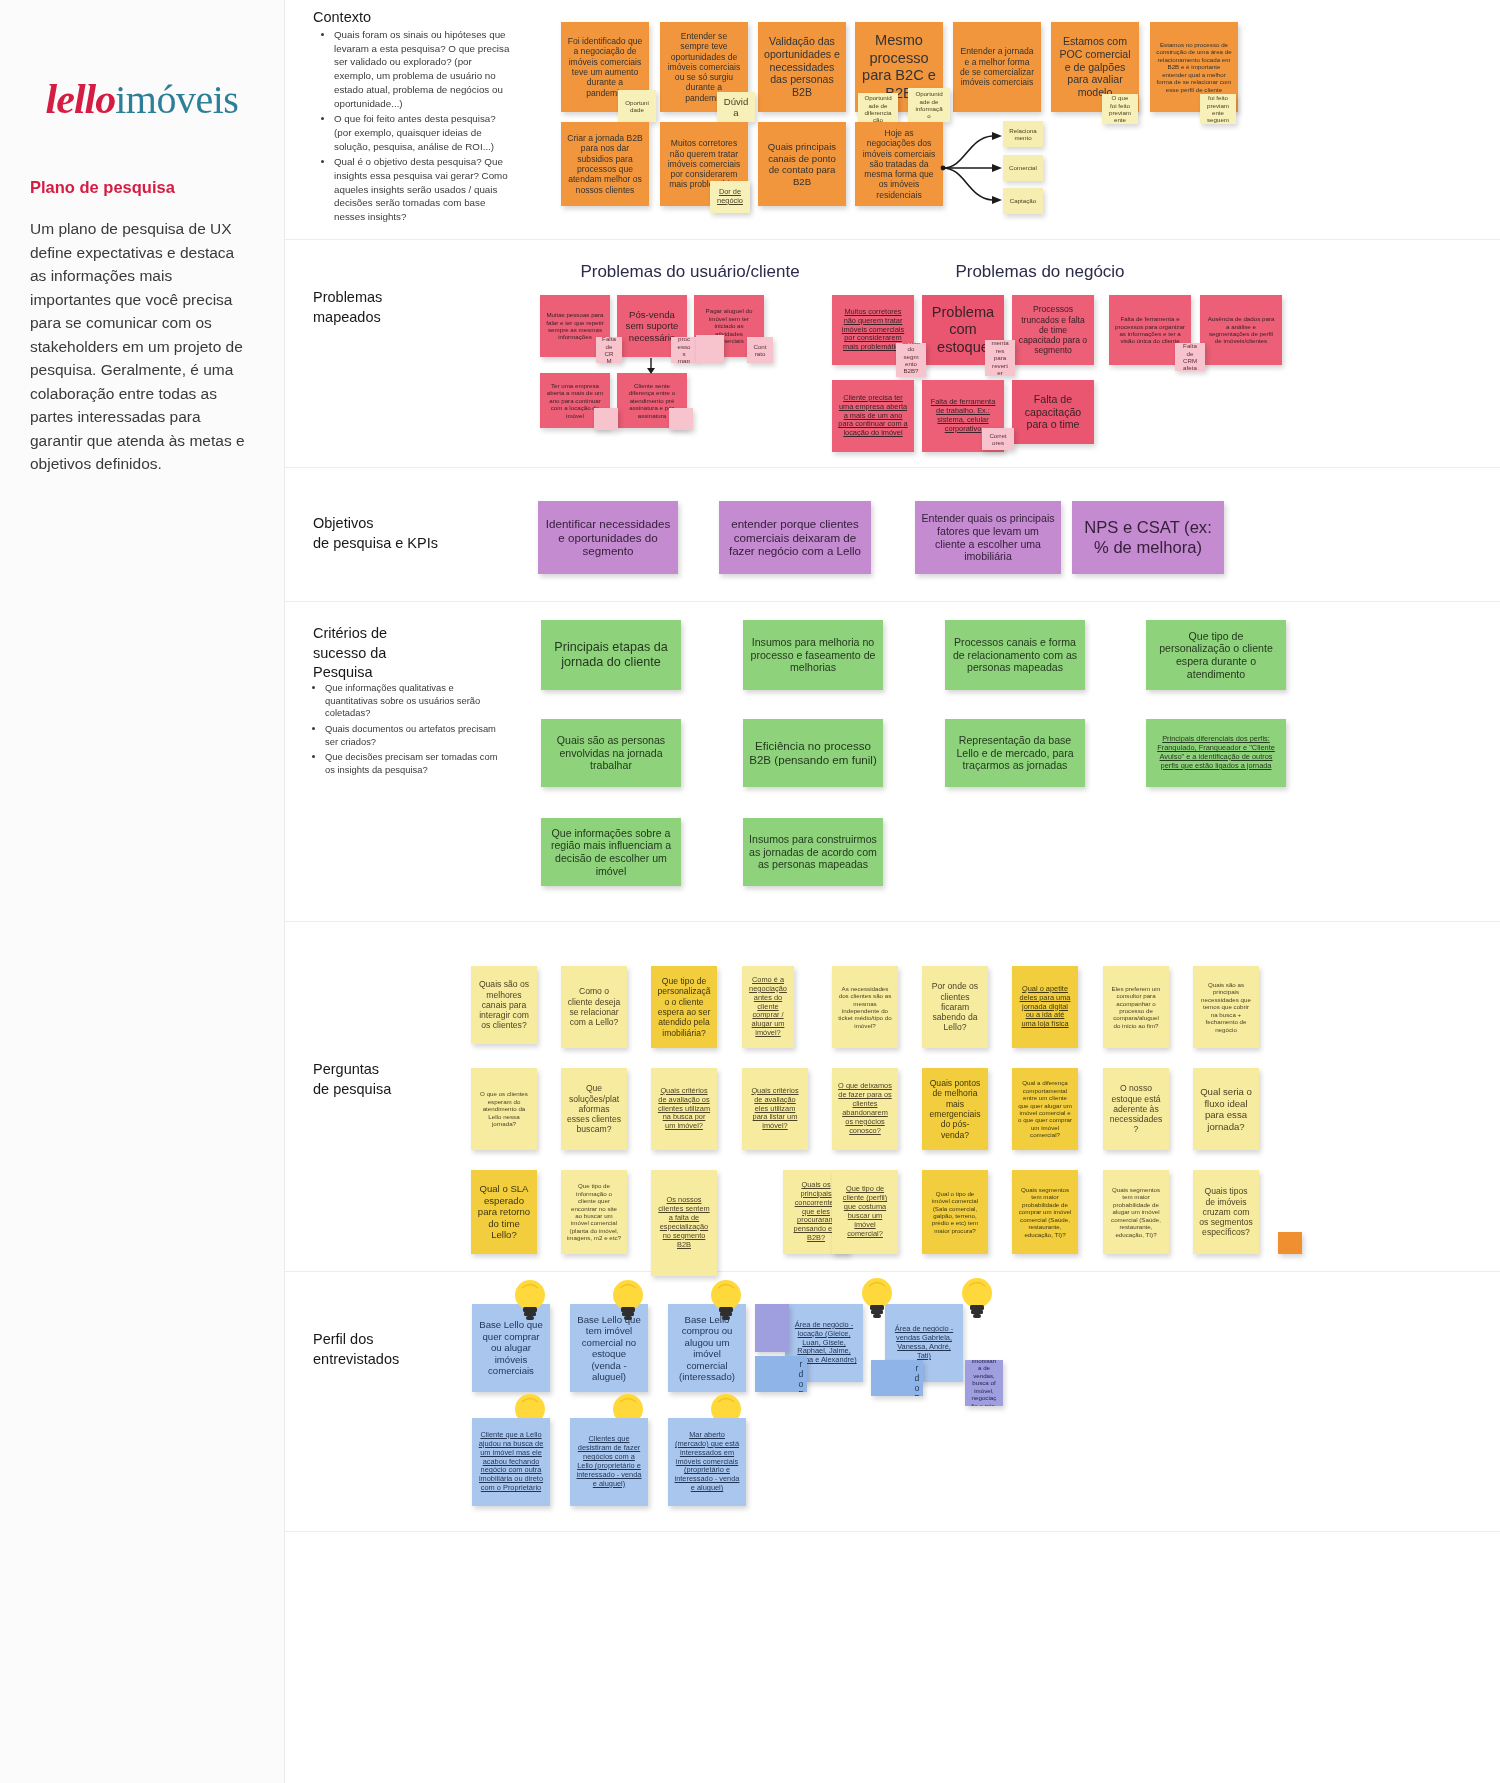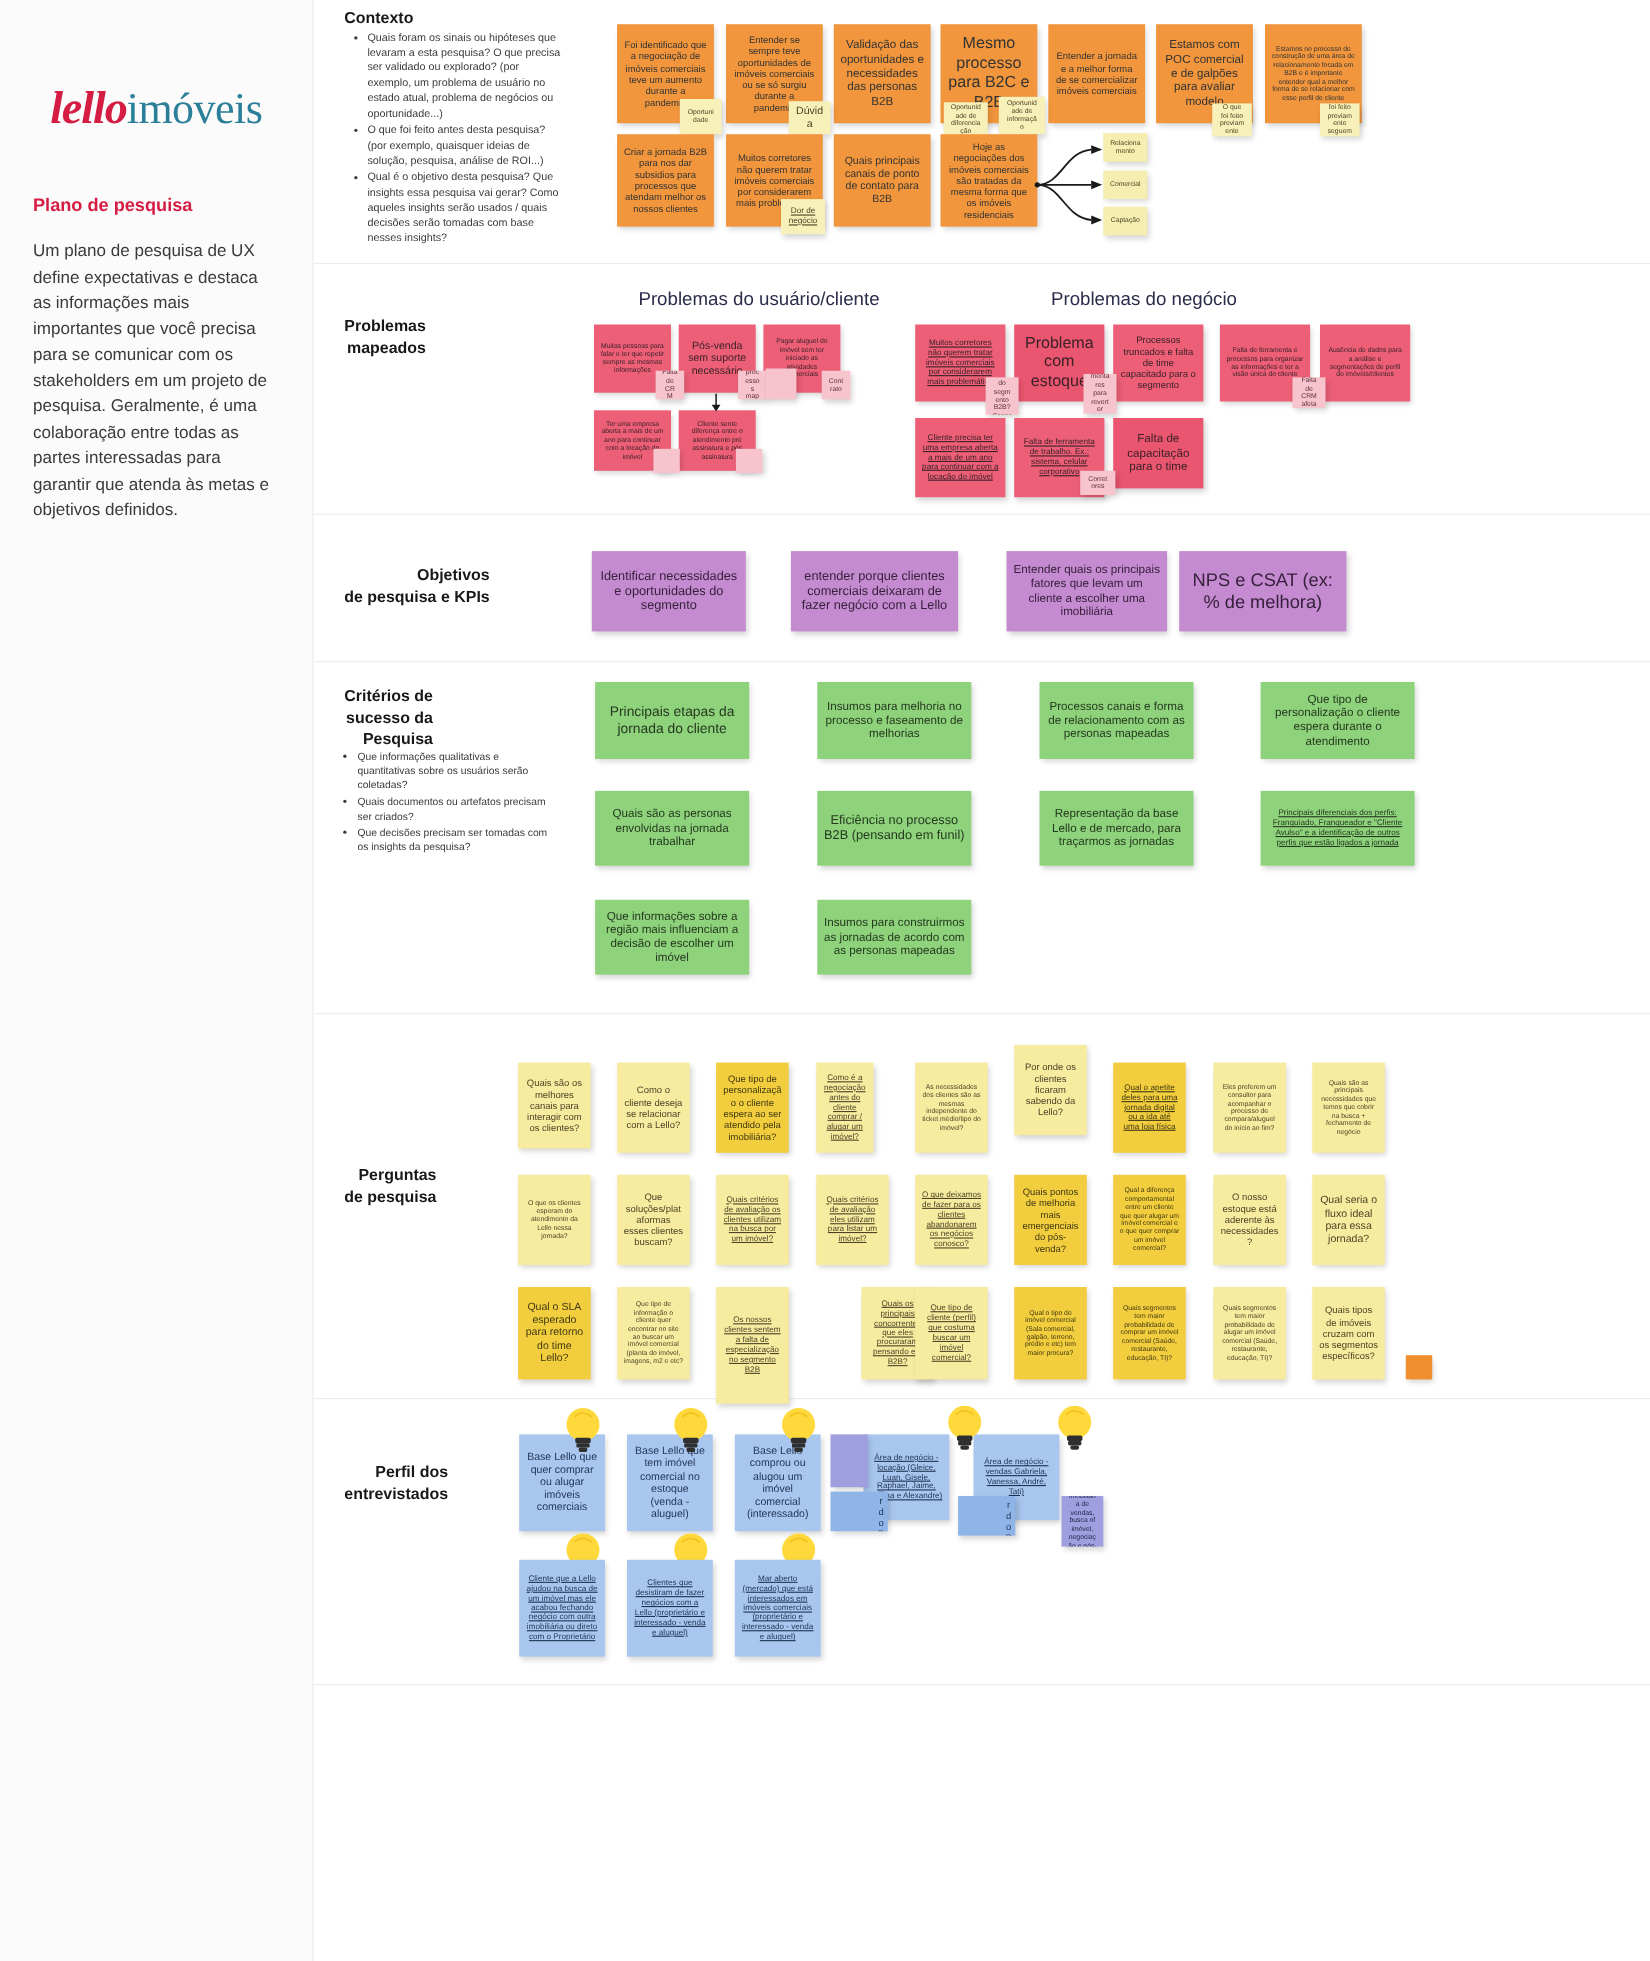--- a/index.html
+++ b/index.html
@@ -31,22 +31,22 @@
     margin-top:55px; font-size:16.5px; font-weight:bold; color:#d51c42;
   }
   .side-body {
     margin-top:20px; font-size:15.5px; line-height:1.52; color:#3a3a3a;
   }
 
   
   .main { flex:1 1 auto; position:relative; }
   .row { position:relative; border-bottom:1px solid #ececec; }
   .row-label {
-    position:absolute; font-weight:bold; font-size:14.5px; color:#181818;
-    line-height:1.35; left:28px;text-align:right;
+    position:absolute; font-weight:normal; font-size:14.5px; color:#181818;
+    line-height:1.35; left:28px;
   }
   .row-bullets {
     position:absolute; left:28px; font-size:9.4px; line-height:1.35; color:#3a3a3a;
   }
   .row-bullets ul { margin:0; padding-left:12px; }
   .row-bullets li { margin-bottom:3px; }
   .ctx-bullets { position:absolute; left:38px; font-size:9.8px; line-height:1.4; color:#3b3b3b; }
   .ctx-bullets ul { margin:0; padding-left:11px; }
   .ctx-bullets li { margin-bottom:2px; }
   .col-title {
@@ -234,21 +234,21 @@
       <div class="row-label" style="top:138px;">
         <div>Perguntas</div>
         <div>de pesquisa</div>
       </div>
 
       <div class="note yellow fs9" style="left:186px; top:44px; width:66px; height:78px;">Quais são os melhores canais para interagir com os clientes?</div>
       <div class="note yellow fs9" style="left:276px; top:44px; width:66px; height:82px;">Como o cliente deseja se relacionar com a Lello?</div>
       <div class="note yellow-d fs9" style="left:366px; top:44px; width:66px; height:82px;">Que tipo de personalização o cliente espera ao ser atendido pela imobiliária?</div>
       <div class="note yellow fs8" style="left:457px; top:44px; width:52px; height:82px;">Como é a negociação antes do cliente comprar / alugar um imóvel?</div>
       <div class="note yellow fs7" style="left:547px; top:44px; width:66px; height:82px;">As necessidades dos clientes são as mesmas independente do ticket médio/tipo do imóvel?</div>
-      <div class="note yellow fs9" style="left:637px; top:28px; width:66px; height:82px;">Por onde os clientes ficaram sabendo da Lello?</div>
+      <div class="note yellow fs9" style="left:637px; top:44px; width:66px; height:82px;">Por onde os clientes ficaram sabendo da Lello?</div>
       <div class="note yellow-d fs8" style="left:727px; top:44px; width:66px; height:82px;">Qual o apetite deles para uma jornada digital ou a ida até uma loja física</div>
       <div class="note yellow fs7" style="left:818px; top:44px; width:66px; height:82px;">Eles preferem um consultor para acompanhar o processo de compara/aluguel do início ao fim?</div>
       <div class="note yellow fs7" style="left:908px; top:44px; width:66px; height:82px;">Quais são as principais necessidades que temos que cobrir na busca + fechamento de negócio</div>
 
       <div class="note yellow fs7" style="left:186px; top:146px; width:66px; height:82px;">O que os clientes esperam do atendimento da Lello nessa jornada?</div>
       <div class="note yellow fs9" style="left:276px; top:146px; width:66px; height:82px;">Que soluções/plataformas esses clientes buscam?</div>
       <div class="note yellow fs8" style="left:366px; top:146px; width:66px; height:82px;">Quais critérios de avaliação os clientes utilizam na busca por um imóvel?</div>
       <div class="note yellow fs8" style="left:457px; top:146px; width:66px; height:82px;">Quais critérios de avaliação eles utilizam para listar um imóvel?</div>
       <div class="note yellow fs8" style="left:547px; top:146px; width:66px; height:82px;">O que deixamos de fazer para os clientes abandonarem os negócios conosco?</div>
       <div class="note yellow-d fs9" style="left:637px; top:146px; width:66px; height:82px;">Quais pontos de melhoria mais emergenciais do pós-venda?</div>

